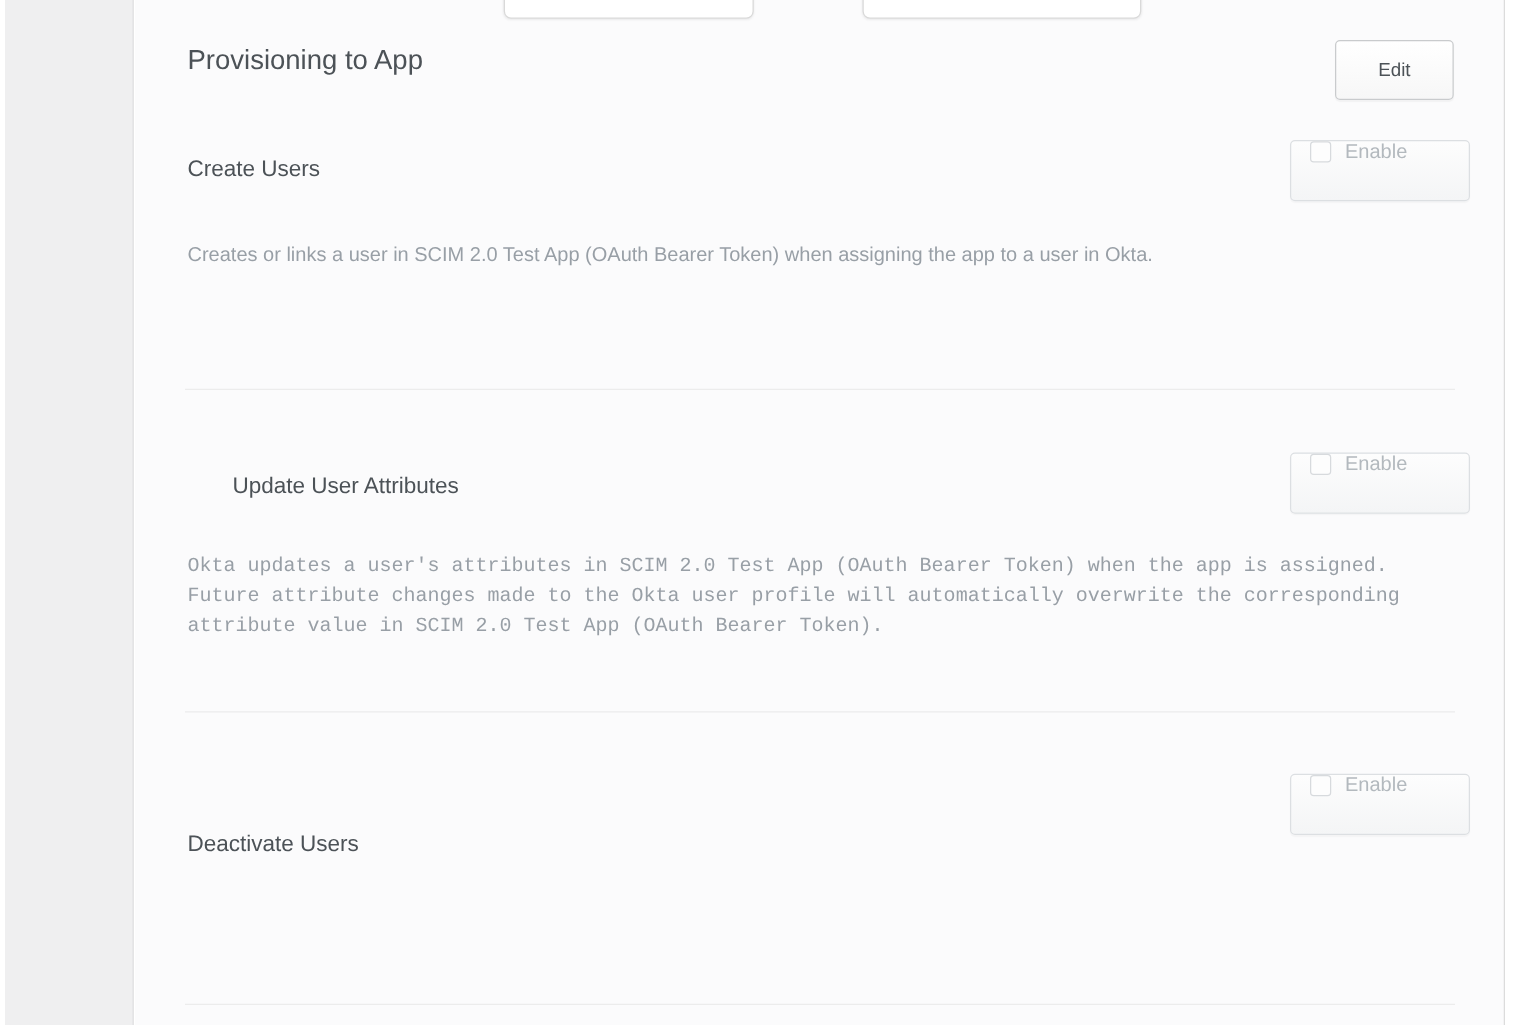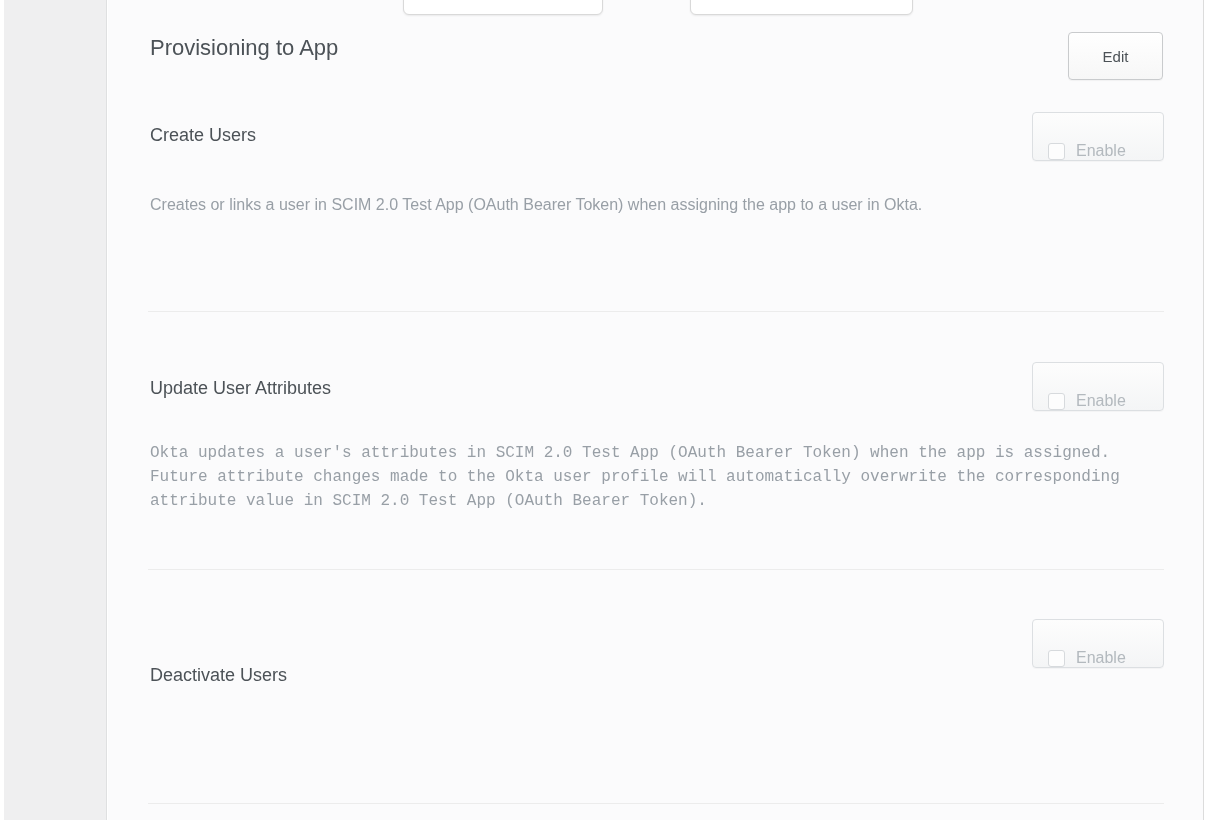--- a/index.html
+++ b/index.html
@@ -34,24 +34,24 @@
     font-size:18px; line-height:20px; color:#4c5257; font-weight:400;
   }
   .edit-btn {
     position:absolute; left:1068px; top:32px; width:95px; height:48px;
     background:linear-gradient(#ffffff,#f7f7f7);
     border:1px solid #c9cbcd; border-radius:4px;
     font-size:15px; color:#4c5257; font-family:"Liberation Sans",sans-serif;
     cursor:pointer; box-shadow:0 1px 1px rgba(0,0,0,0.04);
   }
   .enable-btn {
-    position:absolute; left:1032px; width:132px; height:49px;
+    position:absolute; left:1032px; width:144px; height:49px;
     background:linear-gradient(#fdfdfd,#f4f5f6);
     border:1px solid #dcdfe2; border-radius:4px;
-    display:flex; align-items:flex-end; cursor:default;
+    display:flex; align-items:flex-start; cursor:default;
     box-shadow:0 1px 1px rgba(0,0,0,0.03);
   }
   .enable-checkbox {
     width:17px; height:17px; margin-left:15px;
     background:#fdfdfd; border:1px solid #d7dadd; border-radius:3px;
   }
   .enable-label {
     margin-left:11px; font-size:16px; color:#b3b9be;
   }
   .para {
@@ -81,21 +81,21 @@
 
   <div class="section-title" style="top:125px;">Create Users</div>
   <div class="enable-btn" style="top:112px;">
     <span class="enable-checkbox"></span>
     <span class="enable-label">Enable</span>
   </div>
   <p class="para" style="top:193px;">Creates or links a user in SCIM 2.0 Test App (OAuth Bearer Token) when assigning the app to a user in Okta.</p>
 
   <div class="divider" style="top:311px;"></div>
 
-  <div class="section-title" style="top:378px;">Update User Attributes</div>
+  <div class="section-title" style="top:378px;margin-left:36px;">Update User Attributes</div>
   <div class="enable-btn" style="top:362px;">
     <span class="enable-checkbox"></span>
     <span class="enable-label">Enable</span>
   </div>
   <p class="para" style="top:441px;font-family:Liberation Mono, monospace;">Okta updates a user's attributes in SCIM 2.0 Test App (OAuth Bearer Token) when the app is assigned. Future attribute changes made to the Okta user profile will automatically overwrite the corresponding attribute value in SCIM 2.0 Test App (OAuth Bearer Token).</p>
 
   <div class="divider" style="top:569px;"></div>
 
   <div class="section-title" style="top:665px;">Deactivate Users</div>
   <div class="enable-btn" style="top:619px;">

